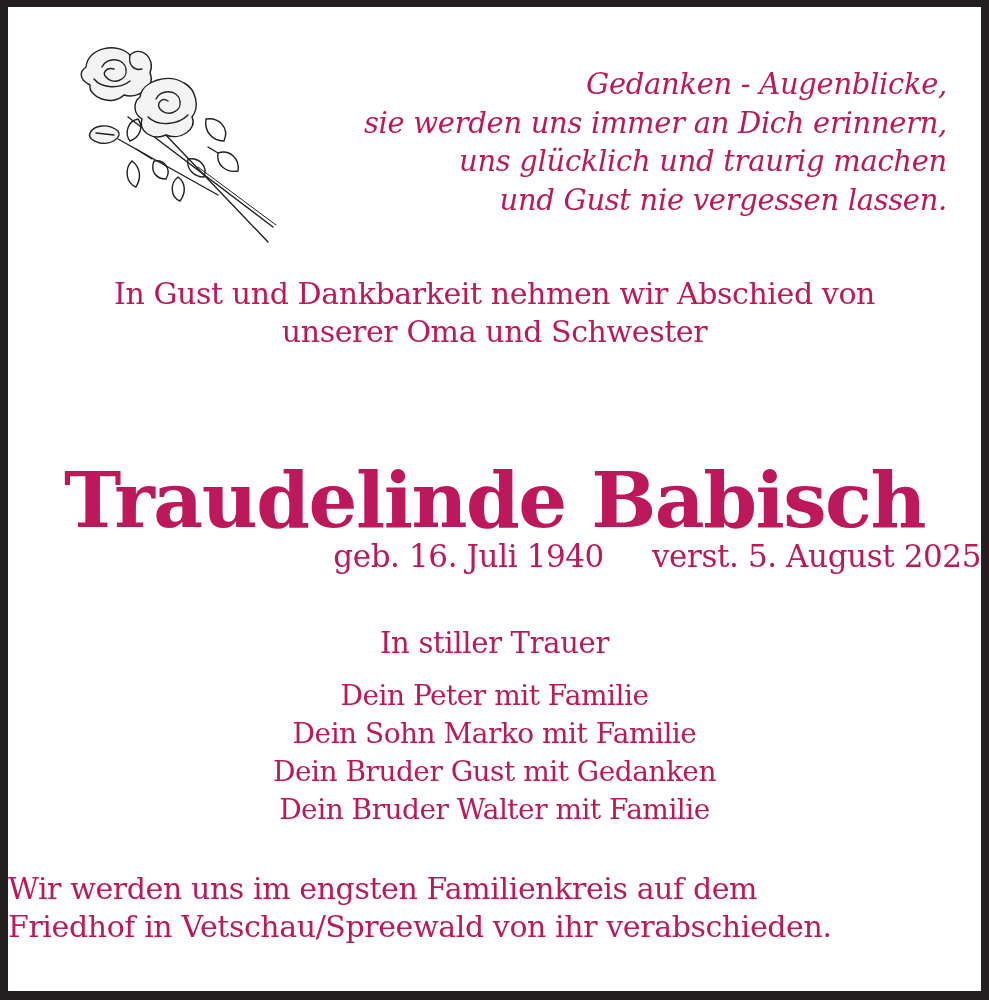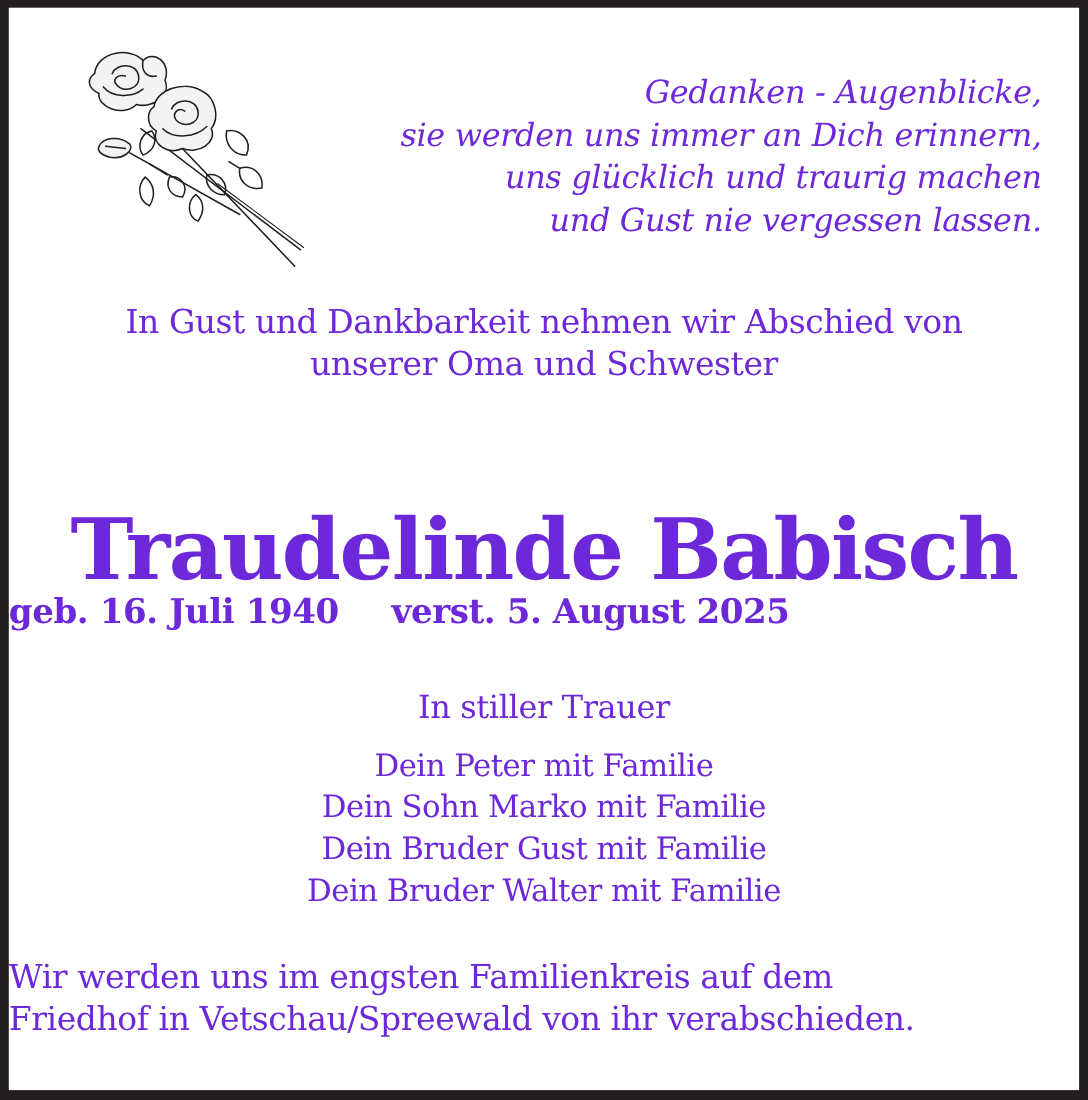--- a/index.html
+++ b/index.html
@@ -1,19 +1,19 @@
 <!DOCTYPE html>
 <html><head>
 <meta charset="utf-8">
 <style>
   html, body { margin: 0; padding: 0; background: #231f20; }
   body { width: 989px; height: 1000px; position: relative; overflow: hidden; }
   .card {
     position: absolute; left: 8px; top: 7px; width: 973px; height: 984px;
-    background: #ffffff; color: #6d28d9;
+    background: #ffffff; color: #be185d;
     font-family: "DejaVu Serif", "Liberation Serif", serif;
   }
   .rose { position: absolute; left: 60px; top: 30px; width: 215px; height: 215px; }
   .poem {
     position: absolute; right: 34px; top: 58px; text-align: right;
     font-style: italic; font-size: 29px; line-height: 38.5px;
     font-family: "DejaVu Serif", serif; letter-spacing: -0.3px;
   }
   .poem div { white-space: nowrap; }
   .intro {
@@ -21,22 +21,22 @@
     font-size: 30px; line-height: 38px; letter-spacing: -0.4px;
   }
   .intro div { white-space: nowrap; }
   .name {
     position: absolute; left: 0; right: 0; top: 420px; text-align: center;
     font-size: 77px; font-weight: bold; line-height: 100px; letter-spacing: -1.5px;
     white-space: nowrap;
     margin-top: 23px;
   }
   .dates {
-    position: absolute; left: 0; right: 0; top: 529px; text-align: left;
-    font-size: 31px; line-height: 40px; white-space: nowrap; letter-spacing: -0.4px; font-weight: bold;
+    position: absolute; left: 0; right: 0; top: 529px; text-align: right;
+    font-size: 31px; line-height: 40px; white-space: nowrap; letter-spacing: -0.4px;
   }
   .dates span + span { margin-left: 48px; }
   .mourn {
     position: absolute; left: 0; right: 0; top: 616px; text-align: center;
     font-size: 29px; line-height: 40px; letter-spacing: -0.3px;
   }
   .family {
     position: absolute; left: 0; right: 0; top: 670px; text-align: center;
     font-size: 28px; font-weight: normal; line-height: 38px; letter-spacing: -0.5px;
   }
@@ -100,21 +100,21 @@
 
   <div class="dates">
     <span>geb. 16. Juli 1940</span><span>verst. 5. August 2025</span>
   </div>
 
   <div class="mourn">In stiller Trauer</div>
 
   <div class="family">
     <div>Dein Peter mit Familie</div>
     <div>Dein Sohn Marko mit Familie</div>
-    <div>Dein Bruder Gust mit Familie</div>
+    <div>Dein Bruder Gust mit Gedanken</div>
     <div>Dein Bruder Walter mit Familie</div>
   </div>
 
   <div class="closing">
     <div>Wir werden uns im engsten Familienkreis auf dem</div>
     <div>Friedhof in Vetschau/Spreewald von ihr verabschieden.</div>
   </div>
 
 </div>
 

